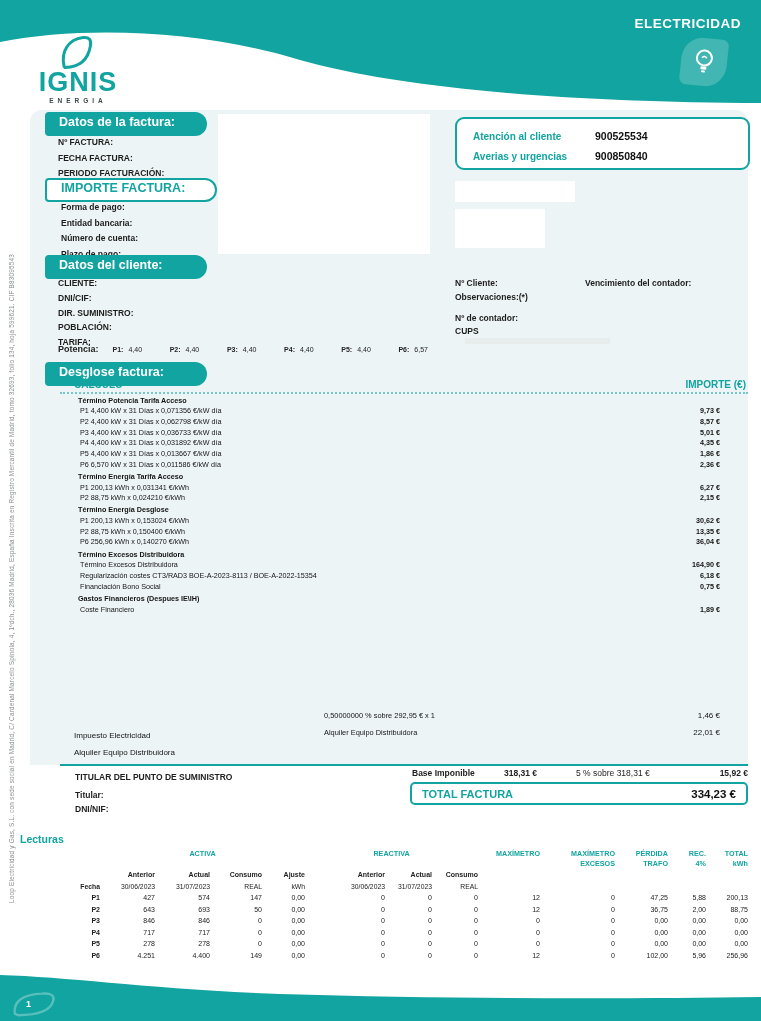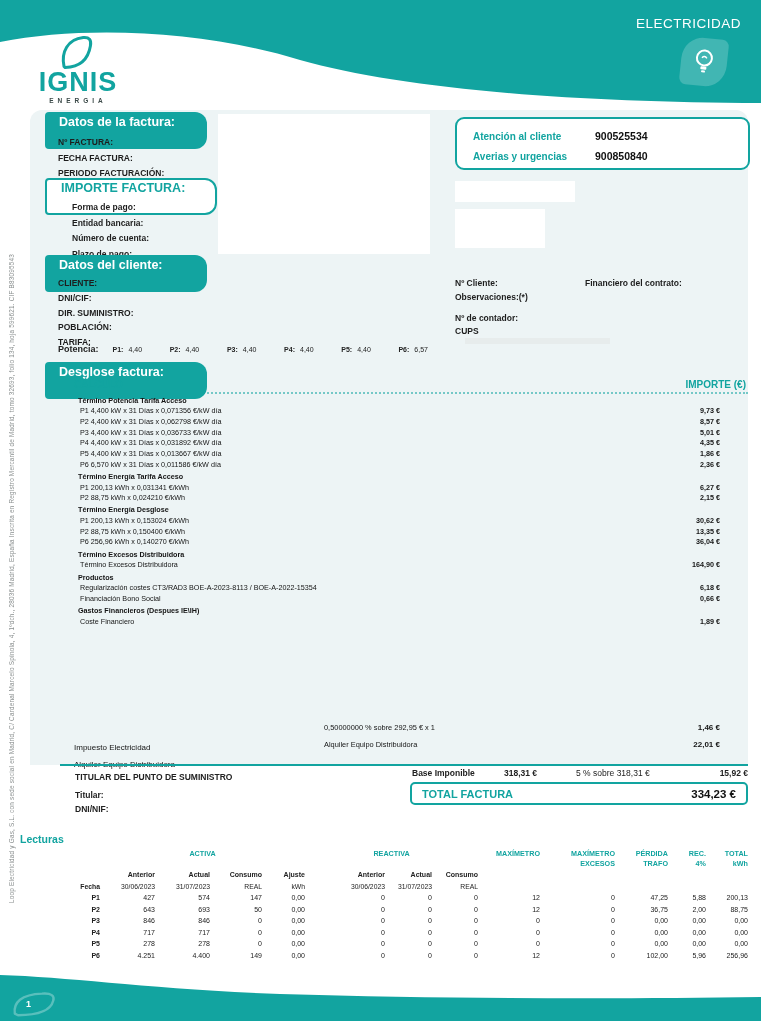--- a/index.html
+++ b/index.html
@@ -2,37 +2,37 @@
 <html><head>
 <meta charset="utf-8">
 <style>
   html,body{margin:0;padding:0;background:#fff;}
   .page{position:relative;width:761px;height:1021px;background:#fff;overflow:hidden;
         font-family:"Liberation Sans",sans-serif;color:#222;}
   
   .hdr-svg,.ftr-svg{position:absolute;left:0;display:block;}
   .hdr-svg{top:0;}
   .ftr-svg{bottom:0;}
-  .product-label{position:absolute;top:16px;right:20px;color:#fff;font-weight:normal;
+  .product-label{position:absolute;top:16px;right:20px;color:#fff;font-weight:bold;
         font-size:13.5px;letter-spacing:.5px;}
   .bulb-badge{position:absolute;top:38px;right:34px;width:46px;height:48px;
         background:rgba(255,255,255,.20);border-radius:46% 14% 46% 14%;transform:rotate(6deg);
         display:flex;align-items:center;justify-content:center;}
   .logo{position:absolute;top:34px;left:18px;width:120px;text-align:center;}
   .logo .leaf{display:block;margin:0 auto 0 40px;}
   .logo .name{color:#12a4a0;font-weight:bold;font-size:27px;letter-spacing:1px;line-height:24px;}
   .logo .sub{color:#3c4a49;font-size:6.5px;letter-spacing:4px;font-weight:bold;margin-top:3px;}
   .page-num{position:absolute;left:26px;bottom:12px;color:#fff;font-weight:bold;font-size:9px;z-index:3;}
   .ftr-leaf{position:absolute;left:10px;bottom:4px;z-index:2;}
   
   .panel{position:absolute;left:30px;top:110px;width:718px;height:655px;background:#edf4f5;
         border-radius:12px 12px 0 0;}
   .white-rect{position:absolute;background:#fff;}
   
-  .pill{position:absolute;left:45px;width:162px;height:37px;background:#12a4a0;color:#fff;
+  .pill{position:absolute;left:45px;width:162px;height:24px;background:#12a4a0;color:#fff;
         font-weight:bold;font-size:12.5px;line-height:20px;padding-left:14px;border-radius:4px 12px 12px 4px;
         box-sizing:border-box;}
   .pill.outline{background:#fff;color:#12a4a0;border:2px solid #12a4a0;width:172px;line-height:16px;}
   
   .field-list{position:absolute;font-size:8.5px;font-weight:bold;color:#1d1d1d;}
   .field-list div{height:15.5px;line-height:15.5px;}
   .field-list.client div{height:14.8px;line-height:14.8px;}
   .rt-label{position:absolute;font-size:8.5px;font-weight:bold;color:#1d1d1d;}
   
   .potencia{position:absolute;left:58px;top:344px;width:370px;display:flex;align-items:baseline;}
@@ -50,21 +50,21 @@
   .d-head{display:flex;justify-content:space-between;color:#12a4a0;font-weight:bold;font-size:10px;
         padding:0 2px 0 14px;border-bottom:2px dotted rgba(18,164,160,.55);padding-bottom:2px;}
   .d-row{display:flex;justify-content:space-between;height:10.7px;line-height:10.7px;
         font-size:7.2px;color:#141414;padding:0 28px 0 20px;}
   .d-row.hdr{font-weight:bold;margin-top:1.5px;padding-left:18px;}
   .d-row .amt{font-weight:bold;}
   .tax-rows{margin-top:92px;}
   .tax-row{display:flex;height:17px;line-height:17px;font-size:8px;color:#141414;padding:0 28px 0 14px;}
   .tax-row .t-label{width:250px;font-weight:normal;margin-top:20px;}
   .tax-row .t-mid{flex:1;font-size:7.4px;}
-  .tax-row .t-amt{font-weight:bold;text-align:center;}
+  .tax-row .t-amt{font-weight:normal;text-align:center;}
   .divider{position:absolute;left:60px;top:764px;width:688px;height:2px;background:#12a4a0;}
   
   .totals{position:absolute;left:60px;top:768px;width:688px;height:60px;}
   .tit-header{position:absolute;left:15px;top:4px;font-size:8.5px;font-weight:bold;}
   .tit-label{position:absolute;left:15px;top:22px;font-size:8.5px;font-weight:bold;}
   .dni-label{position:absolute;left:15px;top:36px;font-size:8.5px;font-weight:bold;}
   .tit-redact{position:absolute;left:138px;top:18px;width:162px;height:36px;background:#fff;}
   .base-row{position:absolute;left:352px;top:0;width:336px;display:flex;align-items:center;font-size:8.5px;}
   .base-row .b-label{font-weight:bold;width:92px;}
   .base-row .b-val{width:62px;font-weight:bold;text-align:left;margin-right:10px;}
@@ -134,21 +134,21 @@
     </div>
   </div>
 
   <div class="pill" style="top:112px;">Datos de la factura:</div>
   <div class="field-list" style="left:58px;top:135px;" id="invoice-fields">
       <div>Nº FACTURA:</div>
       <div>FECHA FACTURA:</div>
       <div>PERIODO FACTURACIÓN:</div>
     </div>
   <div class="pill outline" style="top:178px;">IMPORTE FACTURA:</div>
-  <div class="field-list" style="left:72px;top:200px;" id="payment-fields">
+  <div class="field-list" style="left:61px;top:200px;" id="payment-fields">
       <div>Forma de pago:</div>
       <div>Entidad bancaria:</div>
       <div>Número de cuenta:</div>
       <div>Plazo de pago:</div>
     </div>
 
   <div class="pill" style="top:255px;">Datos del cliente:</div>
   <div class="field-list client" style="left:58px;top:276px;" id="client-fields">
       <div>CLIENTE:</div>
       <div>DNI/CIF:</div>
@@ -162,21 +162,21 @@
         <span><span class="pt-p">P1:</span><span class="pt-v">4,40</span></span>
         <span><span class="pt-p">P2:</span><span class="pt-v">4,40</span></span>
         <span><span class="pt-p">P3:</span><span class="pt-v">4,40</span></span>
         <span><span class="pt-p">P4:</span><span class="pt-v">4,40</span></span>
         <span><span class="pt-p">P5:</span><span class="pt-v">4,40</span></span>
         <span><span class="pt-p">P6:</span><span class="pt-v">6,57</span></span>
       </span>
   </div>
 
   <div class="rt-label" style="left:455px;top:278px;text-align:center;">Nº Cliente:</div>
-  <div class="rt-label" style="left:585px;top:278px;">Financiero del contrato:</div>
+  <div class="rt-label" style="left:585px;top:278px;">Vencimiento del contador:</div>
   <div class="rt-label" style="left:455px;top:292px;">Observaciones:(*)</div>
   <div class="rt-label" style="left:455px;top:313px;">Nº de contador:</div>
   <div class="rt-label" style="left:455px;top:326px;">CUPS</div>
 
   <div class="pill" style="top:362px;">Desglose factura:</div>
   <div class="desglose">
     <div class="d-head">
       <span>CÁLCULO</span>
       <span>IMPORTE (€)</span>
     </div>
@@ -238,31 +238,27 @@
           <span class="amt">36,04 €</span>
         </div>
         <div class="d-row hdr">
           <span class="lbl">Término Excesos Distribuidora</span>
           <span class="amt"></span>
         </div>
         <div class="d-row">
           <span class="lbl">Término Excesos Distribuidora</span>
           <span class="amt">164,90 €</span>
         </div>
-        <div class="d-row hdr">
-          <span class="lbl">Productos</span>
-          <span class="amt"></span>
-        </div>
         <div class="d-row">
           <span class="lbl">Regularización costes CT3/RAD3  BOE-A-2023-8113 / BOE-A-2022-15354</span>
           <span class="amt">6,18 €</span>
         </div>
         <div class="d-row">
           <span class="lbl">Financiación Bono Social</span>
-          <span class="amt">0,66 €</span>
+          <span class="amt">0,75 €</span>
         </div>
         <div class="d-row hdr">
           <span class="lbl">Gastos Financieros (Despues IE\IH)</span>
           <span class="amt"></span>
         </div>
         <div class="d-row">
           <span class="lbl">Coste Financiero</span>
           <span class="amt">1,89 €</span>
         </div>
       </div>

